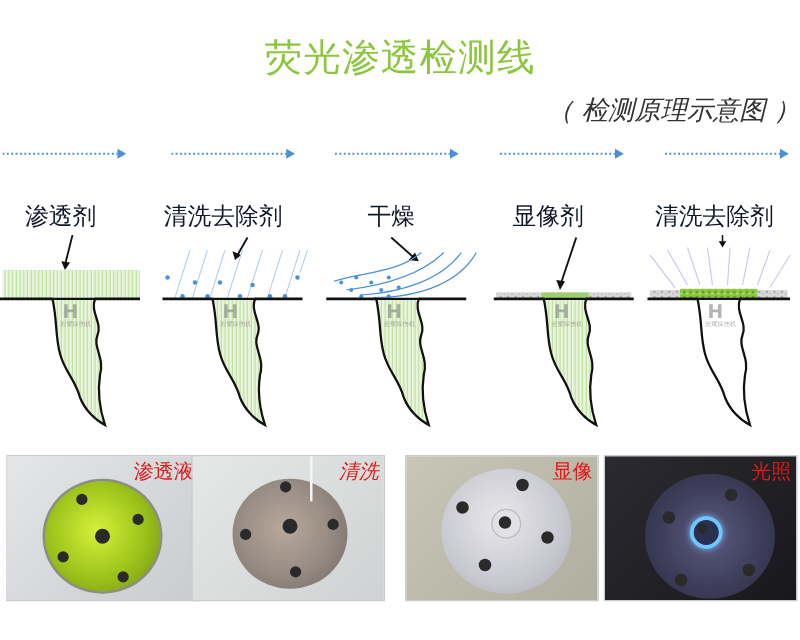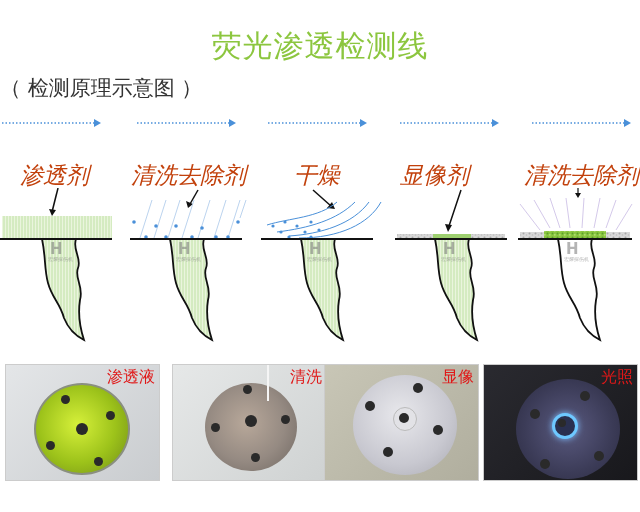--- a/index.html
+++ b/index.html
@@ -1,20 +1,20 @@
 <!DOCTYPE html>
 <html><head>
 <meta charset="utf-8">
 <style>
   html, body { margin:0; padding:0; background:#ffffff; }
   body { width:640px; height:512px; position:relative; overflow:hidden; font-family:"DejaVu Sans", sans-serif; }
   .title { position:absolute; top:26px; left:0; width:640px; text-align:center; font-size:30px; color:#8cc63f; letter-spacing:1px; }
-  .subtitle { position:absolute; top:74px; left:0; width:640px; text-align:left; font-size:21px; color:#333333; }
+  .subtitle { position:absolute; top:74px; left:0; width:640px; text-align:right; font-size:21px; color:#333333;font-style:italic; }
   .arrow { position:absolute; top:118px; height:10px; width:100px; }
-  .step-label { position:absolute; top:160px; font-size:23px; color:#c2410c; white-space:nowrap;font-style:italic; }
+  .step-label { position:absolute; top:160px; font-size:19px; color:#0f172a; white-space:nowrap; }
   .diagram { position:absolute; top:188px; width:124px; height:160px; }
   .photo { position:absolute; top:364px; width:153px; height:115px; overflow:hidden; border:1px solid #ccc; }
   .photo-label { position:absolute; top:2px; right:4px; font-family:"DejaVu Serif", serif; font-size:16px; color:#e01818; }
   .plate { position:absolute; border-radius:50%; }
   .hole { position:absolute; border-radius:50%; background:#2a2a2a; }
 </style>
 </head>
 <body>
 
 <div class="title">荧光渗透检测线</div>
@@ -37,21 +37,21 @@
     <polygon points="92,1 99,5 92,9" fill="#4a90d9"></polygon>
   </svg>
 <svg class="arrow" style="left:532px" viewBox="0 0 100 10">
     <line x1="0" y1="5" x2="92" y2="5" stroke="#4a90d9" stroke-width="1.5" stroke-dasharray="1.5 2"></line>
     <polygon points="92,1 99,5 92,9" fill="#4a90d9"></polygon>
   </svg>
 
 <div class="step-label" style="left:20px">渗透剂</div>
 <div class="step-label" style="left:131px">清洗去除剂</div>
 <div class="step-label" style="left:294px">干燥</div>
-<div class="step-label" style="left:400px">显像剂</div>
+<div class="step-label" style="left:410px">显像剂</div>
 <div class="step-label" style="left:524px">清洗去除剂</div>
 
 <svg width="0" height="0" style="position:absolute">
   <defs>
     <pattern id="stripes" width="3" height="10" patternUnits="userSpaceOnUse">
       <rect width="3" height="10" fill="#eaf5dd"></rect>
       <line x1="1" y1="0" x2="1" y2="10" stroke="#b5dc95" stroke-width="0.8"></line>
     </pattern>
     <pattern id="grain" width="6" height="4" patternUnits="userSpaceOnUse">
       <rect width="6" height="4" fill="#d8d8d8"></rect>
@@ -183,21 +183,21 @@
 <div class="photo" style="left:5px; background:linear-gradient(135deg,#e4e6e8,#c9cccf);">
   <div class="plate" style="left:28px; top:18px; width:92px; height:88px; background:radial-gradient(circle at 45% 45%,#d6f03a,#9cc21a 55%,#6f8a18); border:2px solid #8a8f80;"></div>
   <div class="hole" style="left:70px; top:58px; width:12px; height:12px;"></div>
   <div class="hole" style="left:55px; top:30px; width:9px; height:9px;"></div>
   <div class="hole" style="left:100px; top:46px; width:9px; height:9px;"></div>
   <div class="hole" style="left:40px; top:76px; width:9px; height:9px;"></div>
   <div class="hole" style="left:88px; top:92px; width:9px; height:9px;"></div>
   <div class="photo-label">渗透液</div>
 </div>
 
-<div class="photo" style="left:172px; background:linear-gradient(135deg,#e6e8e8,#cfd2d2);">
+<div class="photo" style="left:153px; background:linear-gradient(135deg,#e6e8e8,#cfd2d2);font-style:italic;">
   <div class="plate" style="left:32px; top:18px; width:92px; height:88px; background:radial-gradient(circle at 45% 45%,#b8a89a,#958a82 55%,#6e6660);"></div>
   <div class="hole" style="left:72px; top:50px; width:12px; height:12px;"></div>
   <div class="hole" style="left:70px; top:20px; width:9px; height:9px;"></div>
   <div class="hole" style="left:38px; top:58px; width:9px; height:9px;"></div>
   <div class="hole" style="left:108px; top:50px; width:9px; height:9px;"></div>
   <div class="hole" style="left:78px; top:88px; width:9px; height:9px;"></div>
   <div style="position:absolute; left:94px; top:0; width:2px; height:36px; background:#f5f5f5;"></div>
   <div class="photo-label">清洗</div>
 </div>
 

